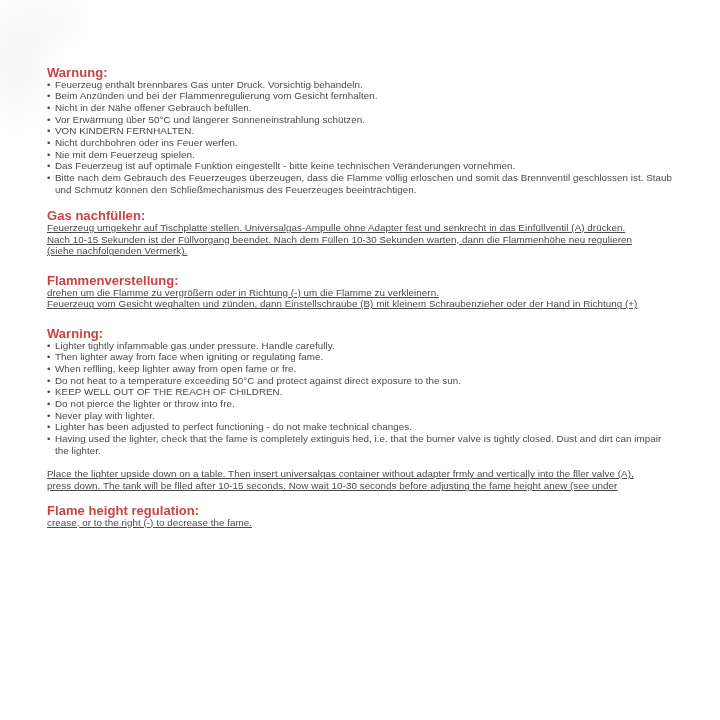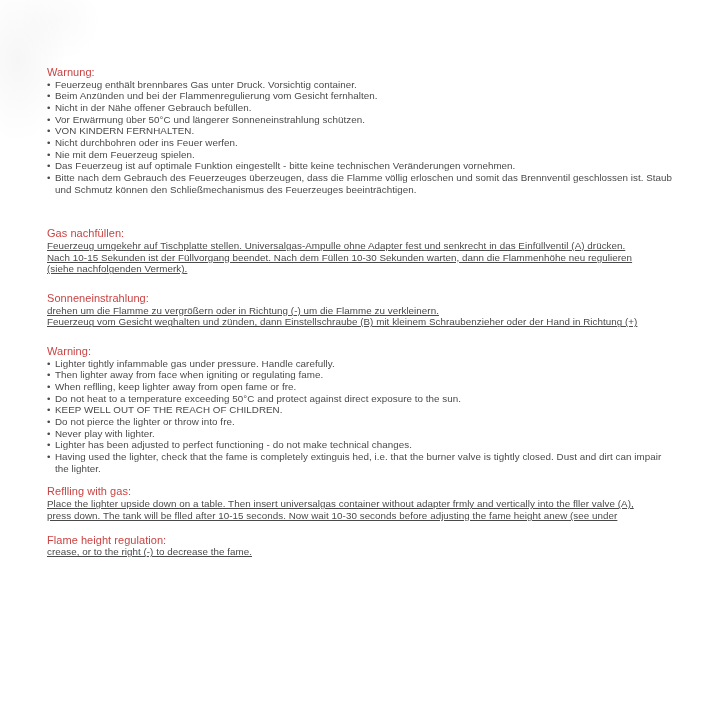--- a/index.html
+++ b/index.html
@@ -29,30 +29,30 @@
     position: absolute;
     left: 47px;
     top: 67px;
     width: 628px;
     font-size: 9.8px;
     line-height: 11.67px;
     color: #4a4a4a;
     letter-spacing: 0.05px;
   }
   .section { margin: 0; }
-  .sec-1 { margin-top: 33px; }
+  .sec-1 { margin-top: 15px; }
   .sec-2 { margin-top: 18px; }
   .sec-3 { margin-top: 18px; }
   .sec-4 { margin-top: 12px; }
   .sec-5 { margin-top: 13px; }
   .heading {
     color: #ca4343;
     margin: 0;
-    font-size: 11px;
-    font-weight: normal;
+    font-size: 13px;
+    font-weight: bold;
     line-height: 11.67px;
   }
   .bullet-item {
     display: flex;
     align-items: flex-start;
   }
   .bullet-marker {
     flex: 0 0 8px;
     width: 8px;
   }
@@ -68,21 +68,21 @@
 <body>
 
 <div class="scan-artifact"></div>
 
 <main class="sheet">
     <section class="section sec-0">
       <div class="heading">Warnung:</div>
       <div>
         <div class="bullet-item">
           <span class="bullet-marker">•</span>
-          <span class="bullet-text">Feuerzeug enthält brennbares Gas unter Druck. Vorsichtig container.</span>
+          <span class="bullet-text">Feuerzeug enthält brennbares Gas unter Druck. Vorsichtig behandeln.</span>
         </div>
         <div class="bullet-item">
           <span class="bullet-marker">•</span>
           <span class="bullet-text">Beim Anzünden und bei der Flammenregulierung vom Gesicht fernhalten.</span>
         </div>
         <div class="bullet-item">
           <span class="bullet-marker">•</span>
           <span class="bullet-text">Nicht in der Nähe offener Gebrauch befüllen.</span>
         </div>
         <div class="bullet-item">
@@ -113,21 +113,21 @@
     </section>
     <section class="section sec-1">
       <div class="heading">Gas nachfüllen:</div>
       <div>
         <div class="paragraph-line">Feuerzeug umgekehr auf Tischplatte stellen. Universalgas-Ampulle ohne Adapter fest und senkrecht in das Einfüllventil (A) drücken.</div>
         <div class="paragraph-line">Nach 10-15 Sekunden ist der Füllvorgang beendet. Nach dem Füllen 10-30 Sekunden warten, dann die Flammenhöhe neu regulieren</div>
         <div class="paragraph-line">(siehe nachfolgenden Vermerk).</div>
       </div>
     </section>
     <section class="section sec-2">
-      <div class="heading">Sonneneinstrahlung:</div>
+      <div class="heading">Flammenverstellung:</div>
       <div>
         <div class="paragraph-line">drehen um die Flamme zu vergrößern oder in Richtung (-) um die Flamme zu verkleinern.</div>
         <div class="paragraph-line">Feuerzeug vom Gesicht weghalten und zünden, dann Einstellschraube (B) mit kleinem Schraubenzieher oder der Hand in Richtung (+)</div>
       </div>
     </section>
     <section class="section sec-3">
       <div class="heading">Warning:</div>
       <div>
         <div class="bullet-item">
           <span class="bullet-marker">•</span>
@@ -161,21 +161,20 @@
           <span class="bullet-marker">•</span>
           <span class="bullet-text">Lighter has been adjusted to perfect functioning - do not make technical changes.</span>
         </div>
         <div class="bullet-item">
           <span class="bullet-marker">•</span>
           <span class="bullet-text">Having used the lighter, check that the fame is completely extinguis hed, i.e. that the burner valve is tightly closed. Dust and dirt can impair the lighter.</span>
         </div>
       </div>
     </section>
     <section class="section sec-4">
-      <div class="heading">Reflling with gas:</div>
       <div>
         <div class="paragraph-line">Place the lighter upside down on a table. Then insert universalgas container without adapter frmly and vertically into the fller valve (A),</div>
         <div class="paragraph-line">press down. The tank will be flled after 10-15 seconds. Now wait 10-30 seconds before adjusting the fame height anew (see under</div>
       </div>
     </section>
     <section class="section sec-5">
       <div class="heading">Flame height regulation:</div>
       <div>
         <div class="paragraph-line">crease, or to the right (-) to decrease the fame.</div>
       </div>

